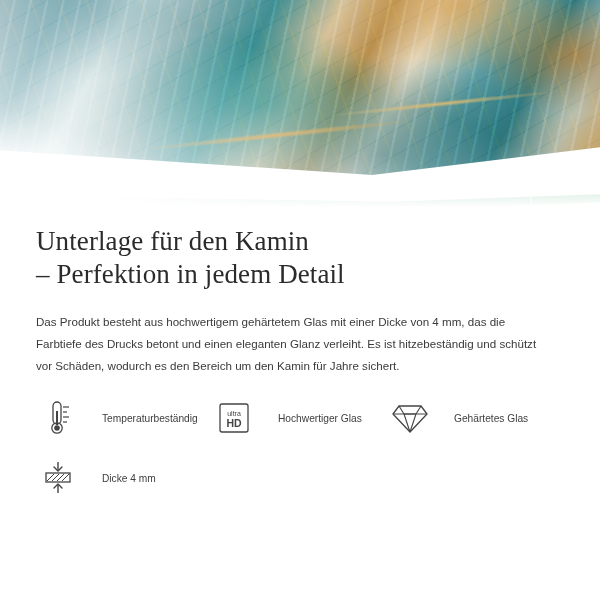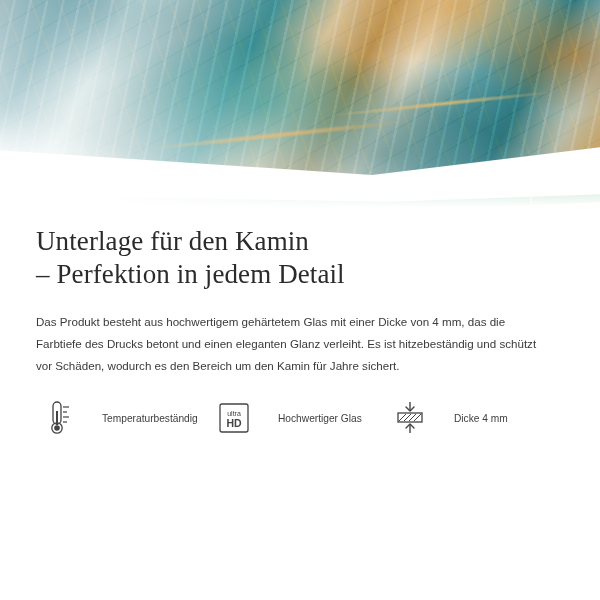--- a/index.html
+++ b/index.html
@@ -270,20 +270,34 @@
         <svg width="36" height="36" viewBox="0 0 36 36">
           <rect x="4" y="4" width="28" height="28" rx="2" fill="none" stroke="#444" stroke-width="1.3"></rect>
           <text x="18" y="16" font-family="Liberation Sans, sans-serif" font-size="7" fill="#444" text-anchor="middle">ultra</text>
           <text x="18" y="27" font-family="Liberation Sans, sans-serif" font-size="10.5" font-weight="bold" fill="#444" text-anchor="middle">HD</text>
         </svg>
       </span>
       <span class="feature-label">Hochwertiger Glas</span>
     </div>
 
 
+    <div class="feature">
+      <span class="feature-icon">
+        <svg width="38" height="34" viewBox="0 0 38 34">
+          <path d="M8 5 H30 L36 13 L19 31 L2 13 Z" fill="none" stroke="#444" stroke-width="1.3" stroke-linejoin="round"></path>
+          <line x1="2" y1="13" x2="36" y2="13" stroke="#444" stroke-width="1.1"></line>
+          <line x1="8" y1="5" x2="13" y2="13" stroke="#444" stroke-width="1.1"></line>
+          <line x1="30" y1="5" x2="25" y2="13" stroke="#444" stroke-width="1.1"></line>
+          <line x1="13" y1="13" x2="19" y2="31" stroke="#444" stroke-width="1.1"></line>
+          <line x1="25" y1="13" x2="19" y2="31" stroke="#444" stroke-width="1.1"></line>
+          <line x1="13" y1="13" x2="25" y2="13" stroke="#444" stroke-width="1.1"></line>
+        </svg>
+      </span>
+      <span class="feature-label">Gehärtetes Glas</span>
+    </div>
 
 
     <div class="feature">
       <span class="feature-icon">
         <svg width="36" height="36" viewBox="0 0 36 36">
           <line x1="18" y1="2" x2="18" y2="10" stroke="#444" stroke-width="1.4"></line>
           <path d="M14 7 L18 11 L22 7" fill="none" stroke="#444" stroke-width="1.4" stroke-linecap="round" stroke-linejoin="round"></path>
           <rect x="6" y="13" width="24" height="9" fill="none" stroke="#444" stroke-width="1.3"></rect>
           <line x1="7" y1="21" x2="14" y2="14" stroke="#444" stroke-width="1"></line>
           <line x1="12" y1="21" x2="19" y2="14" stroke="#444" stroke-width="1"></line>

